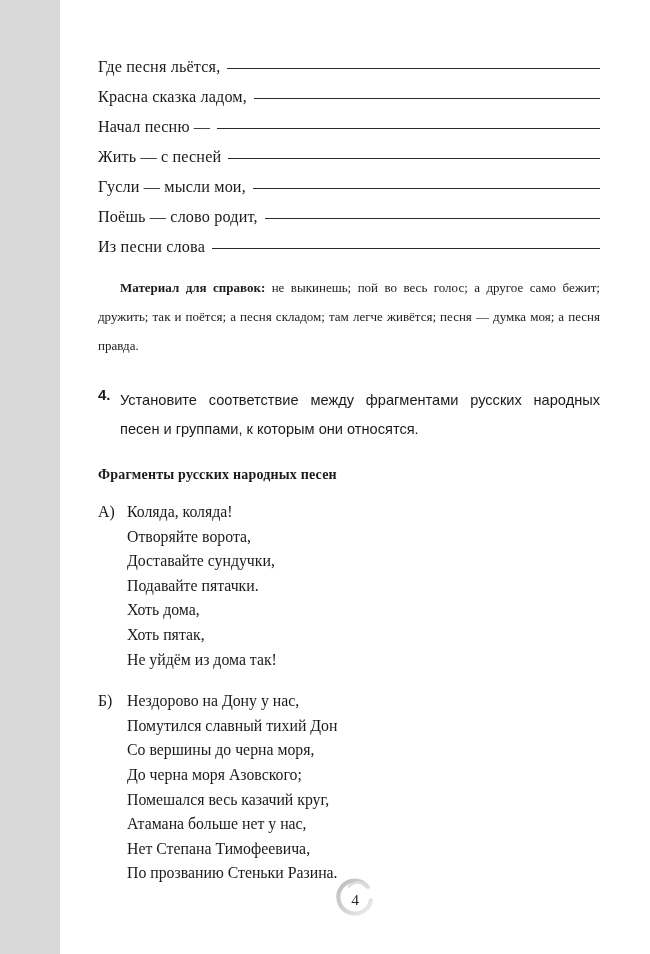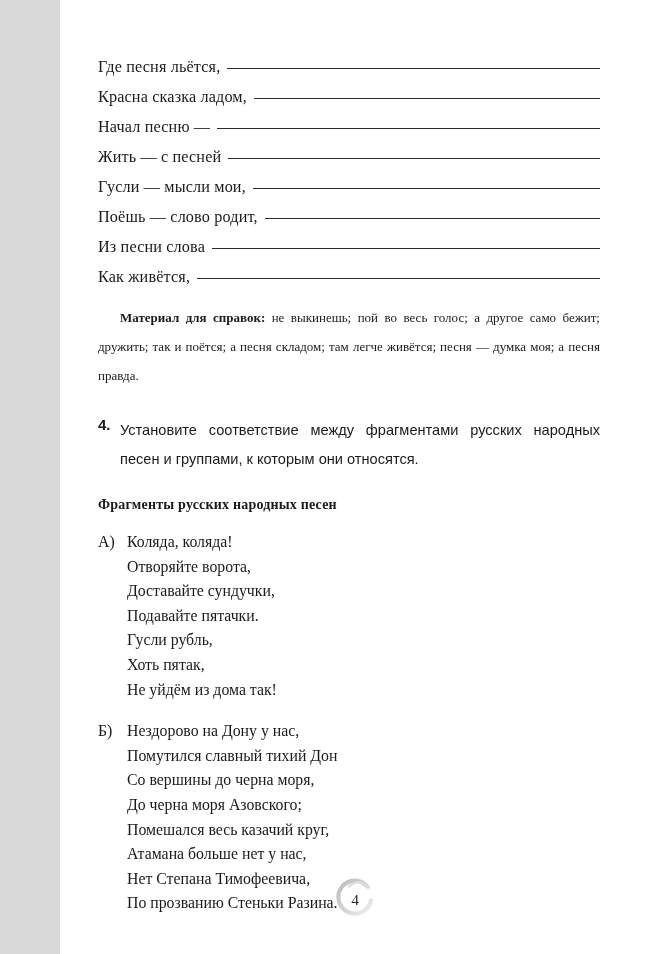--- a/index.html
+++ b/index.html
@@ -197,43 +197,39 @@
       <div class="fill-row">
         <span class="fill-prompt">Поёшь — слово родит,</span>
         <span class="fill-rule"></span>
       </div>
 
       <div class="fill-row">
         <span class="fill-prompt">Из песни слова</span>
         <span class="fill-rule"></span>
       </div>
 
-      <div class="fill-row">
-        <span class="fill-prompt">Как живётся,</span>
-        <span class="fill-rule"></span>
-      </div>
 
     </div>
 
     <p id="reference-paragraph"><span class="lead-label">Материал для справок:</span><span> не выкинешь; пой во весь го­лос; а другое само бежит; дружить; так и поётся; а песня складом; там легче живётся; песня — думка моя; а песня правда.</span></p>
 
     <div id="task-block">
       <span id="task-number">4.</span>
       <p id="task-instruction">Установите соответствие между фрагментами русских народных песен и группами, к которым они относятся.</p>
     </div>
 
     <div id="fragments-subheading">Фрагменты русских народных песен</div>
 
     <div class="verse-group">
       <span class="verse-label">А)</span>
       <div class="verse-line">Коляда, коляда!</div>
       <div class="verse-line">Отворяйте ворота,</div>
       <div class="verse-line">Доставайте сундучки,</div>
       <div class="verse-line">Подавайте пятачки.</div>
-      <div class="verse-line">Гусли рубль,</div>
+      <div class="verse-line">Хоть дома,</div>
       <div class="verse-line">Хоть пятак,</div>
       <div class="verse-line">Не уйдём из дома так!</div>
     </div>
 
     <div class="verse-group">
       <span class="verse-label">Б)</span>
       <div class="verse-line">Нездорово на Дону у нас,</div>
       <div class="verse-line">Помутился славный тихий Дон</div>
       <div class="verse-line">Со вершины до черна моря,</div>
       <div class="verse-line">До черна моря Азовского;</div>

